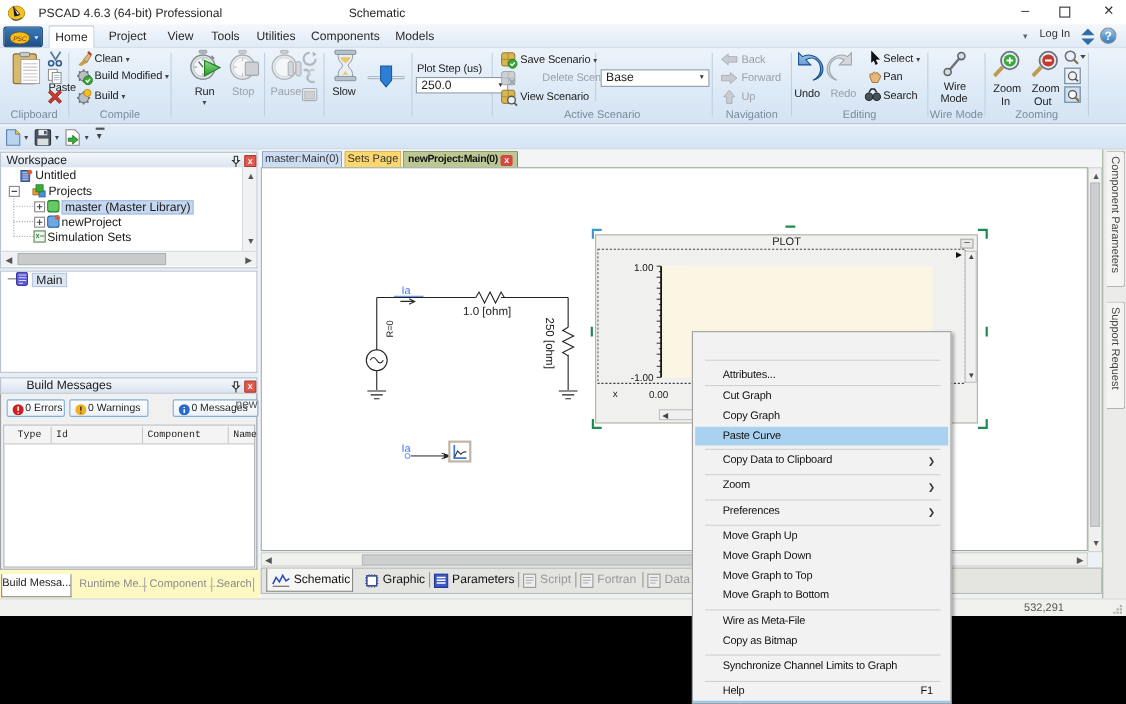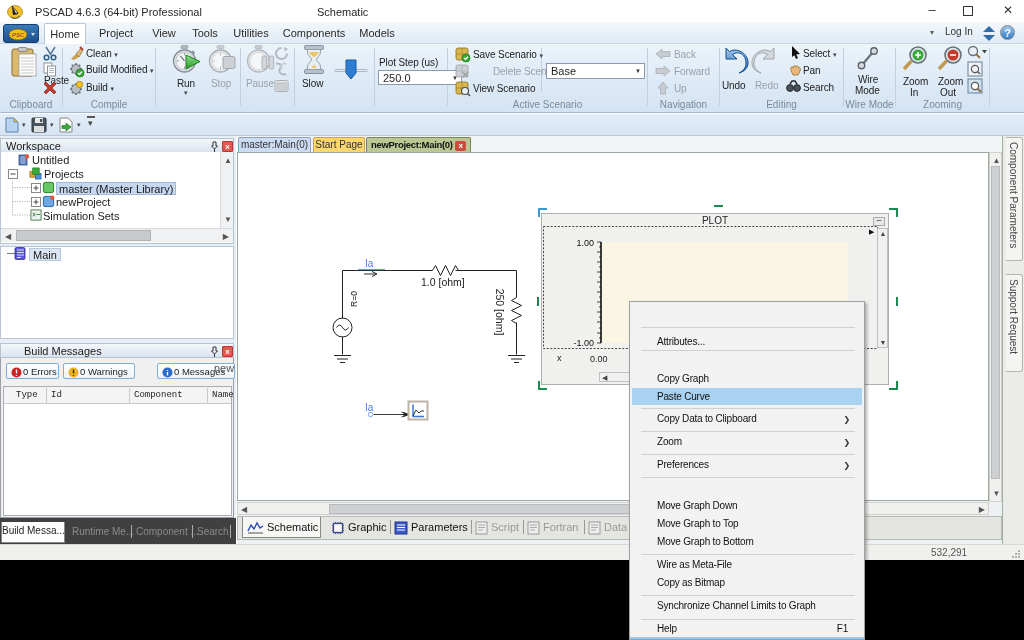--- a/index.html
+++ b/index.html
@@ -490,34 +490,34 @@
             <span class="abs" style="left:130px;top:3px;">Component</span>
             <span class="abs" style="left:208px;top:3px;">Name</span>
             <div class="abs" style="left:42px;top:1px;width:1px;height:15px;background:#c8c8c8;"></div>
             <div class="abs" style="left:125px;top:1px;width:1px;height:15px;background:#c8c8c8;"></div>
             <div class="abs" style="left:203px;top:1px;width:1px;height:15px;background:#c8c8c8;"></div>
           </div>
         </div>
       </div>
     </div>
 
-    <div class="abs" style="left:0;top:382px;width:236px;height:26px;background:#404040;">
+    <div class="abs" style="left:0;top:382px;width:236px;height:26px;background:#fef9c3;">
       <div class="btab" style="left:1px;top:4px;width:64px;height:21px;background:#fff;border:1px solid #888;border-top:none;color:#222;text-align:center;line-height:18px;">Build Messa...</div>
       <div class="btab" style="left:72px;top:8px;">Runtime Me...</div>
       <div class="abs" style="left:131px;top:7px;width:1px;height:13px;background:#aaa;"></div>
       <div class="btab" style="left:136px;top:8px;">Component ...</div>
       <div class="abs" style="left:192px;top:7px;width:1px;height:13px;background:#aaa;"></div>
       <div class="btab" style="left:197px;top:8px;">Search</div>
       <div class="abs" style="left:230px;top:7px;width:1px;height:13px;background:#aaa;"></div>
     </div>
   </div>
   <div id="canvasarea">
     <div id="tabbar">
       <div class="ctab" style="left:1px;width:73px;background:#ccdcf2;color:#333;border-color:#8aa0c4;">master:Main(0)</div>
-      <div class="ctab" style="left:76px;width:52px;background:#fbd76e;color:#333;border-color:#c8a64e;">Start Page</div>
+      <div class="ctab" style="left:76px;width:52px;background:#fbd76e;color:#333;border-color:#c8a64e;">Sets Page</div>
       <div class="ctab" style="left:129px;width:105px;background:#bcc894;color:#111;border-color:#78885e;font-weight:bold;font-size:9.5px;letter-spacing:-0.3px;text-align:left;padding-left:4px;">newProject:Main(0)
         <span style="position:absolute;right:4px;top:2.5px;width:11px;height:10px;background:#d04a40;border-radius:2px;color:#fff;font-weight:bold;font-size:8px;line-height:9px;text-align:center;">x</span>
       </div>
     </div>
     <div id="canvas">
 
       <svg class="abs" style="left:0;top:0" width="750" height="347" viewBox="0 0 750 347">
         <g stroke="#222" stroke-width="1" fill="none" transform="translate(0.5,0.5)">
 
           <path d="M104 117 V165 M104 183 V201 M104 117 H194 M217 117 H278 M278 117 V144 M278 169 V201"></path>
@@ -664,29 +664,31 @@
           <rect x="3" y="6" width="2" height="2"></rect>
           <rect x="0" y="6" width="2" height="2"></rect>
         </g>
       </svg>
   </div>
 </div>
 <div id="ctxmenu">
   <div class="msep" style="top:25px;"></div>
   <div class="mi" style="top:31px;">Attributes...</div>
   <div class="msep" style="top:48px;"></div>
+  <div class="mi" style="top:50px;">Cut Graph</div>
   <div class="mi" style="top:68px;">Copy Graph</div>
   <div class="mi" style="top:86px;background:#a8d2f0;height:17px;line-height:17px;">Paste Curve</div>
   <div class="msep" style="top:106px;"></div>
   <div class="mi" style="top:108px;">Copy Data to Clipboard<span class="sub">❯</span></div>
   <div class="msep" style="top:129px;"></div>
   <div class="mi" style="top:131px;">Zoom<span class="sub">❯</span></div>
   <div class="msep" style="top:152px;"></div>
   <div class="mi" style="top:154px;">Preferences<span class="sub">❯</span></div>
   <div class="msep" style="top:175px;"></div>
+  <div class="mi" style="top:177px;">Move Graph Up</div>
   <div class="mi" style="top:195px;">Move Graph Down</div>
   <div class="mi" style="top:213px;">Move Graph to Top</div>
   <div class="mi" style="top:231px;">Move Graph to Bottom</div>
   <div class="msep" style="top:252px;"></div>
   <div class="mi" style="top:254px;">Wire as Meta-File</div>
   <div class="mi" style="top:272px;">Copy as Bitmap</div>
   <div class="msep" style="top:293px;"></div>
   <div class="mi" style="top:295px;">Synchronize Channel Limits to Graph</div>
   <div class="msep" style="top:317px;"></div>
   <div class="mi" style="top:318px;">Help<span style="position:absolute;right:14px;top:0;">F1</span></div>

